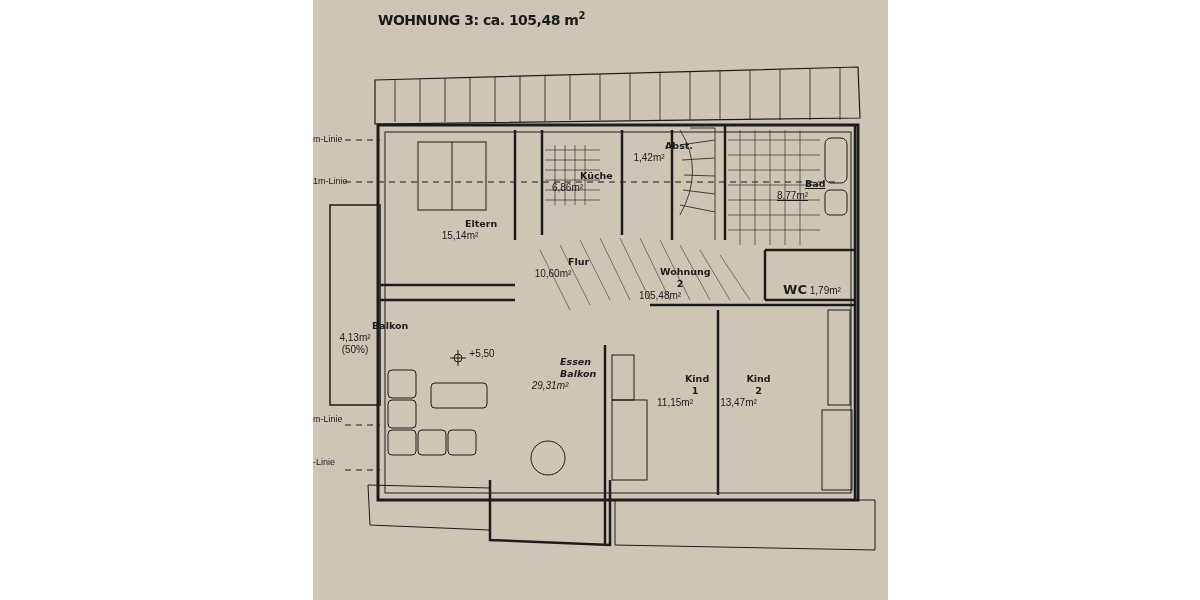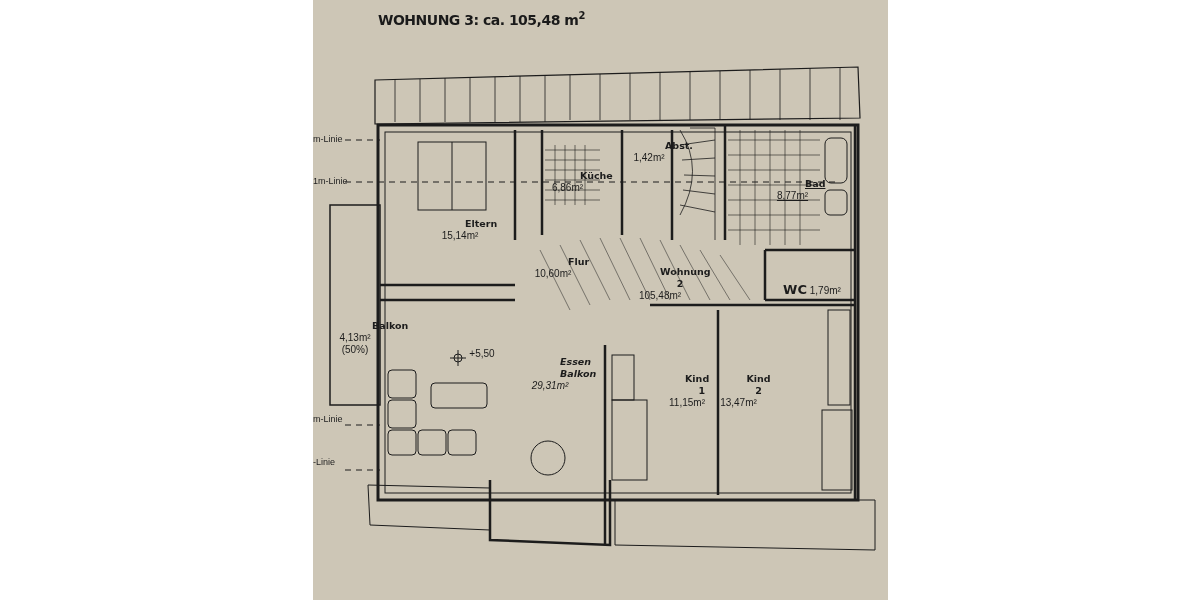--- a/index.html
+++ b/index.html
@@ -187,21 +187,21 @@
 <div class="lbl" style="left:332px;top:320px;width:46px;">
     <span class="nm">Balkon</span>
     <span class="ar">4,13m²</span>
     <span class="ar">(50%)</span>
   </div>
 <div class="lbl" style="left:520px;top:356px;width:60px;font-style:italic;">
     <span class="nm">Essen</span>
     <span class="nm">Balkon</span>
     <span class="ar">29,31m²</span>
   </div>
-<div class="lbl" style="left:645px;top:373px;width:60px;text-align:right;">
+<div class="lbl" style="left:645px;top:373px;width:60px;">
     <span class="nm">Kind 1</span>
     <span class="ar">11,15m²</span>
   </div>
 <div class="lbl" style="left:706px;top:373px;width:65px;">
     <span class="nm">Kind 2</span>
     <span class="ar">13,47m²</span>
   </div>
 <div class="lbl" style="left:462px;top:348px;width:40px;">+5,50</div>
 
 </body></html>

